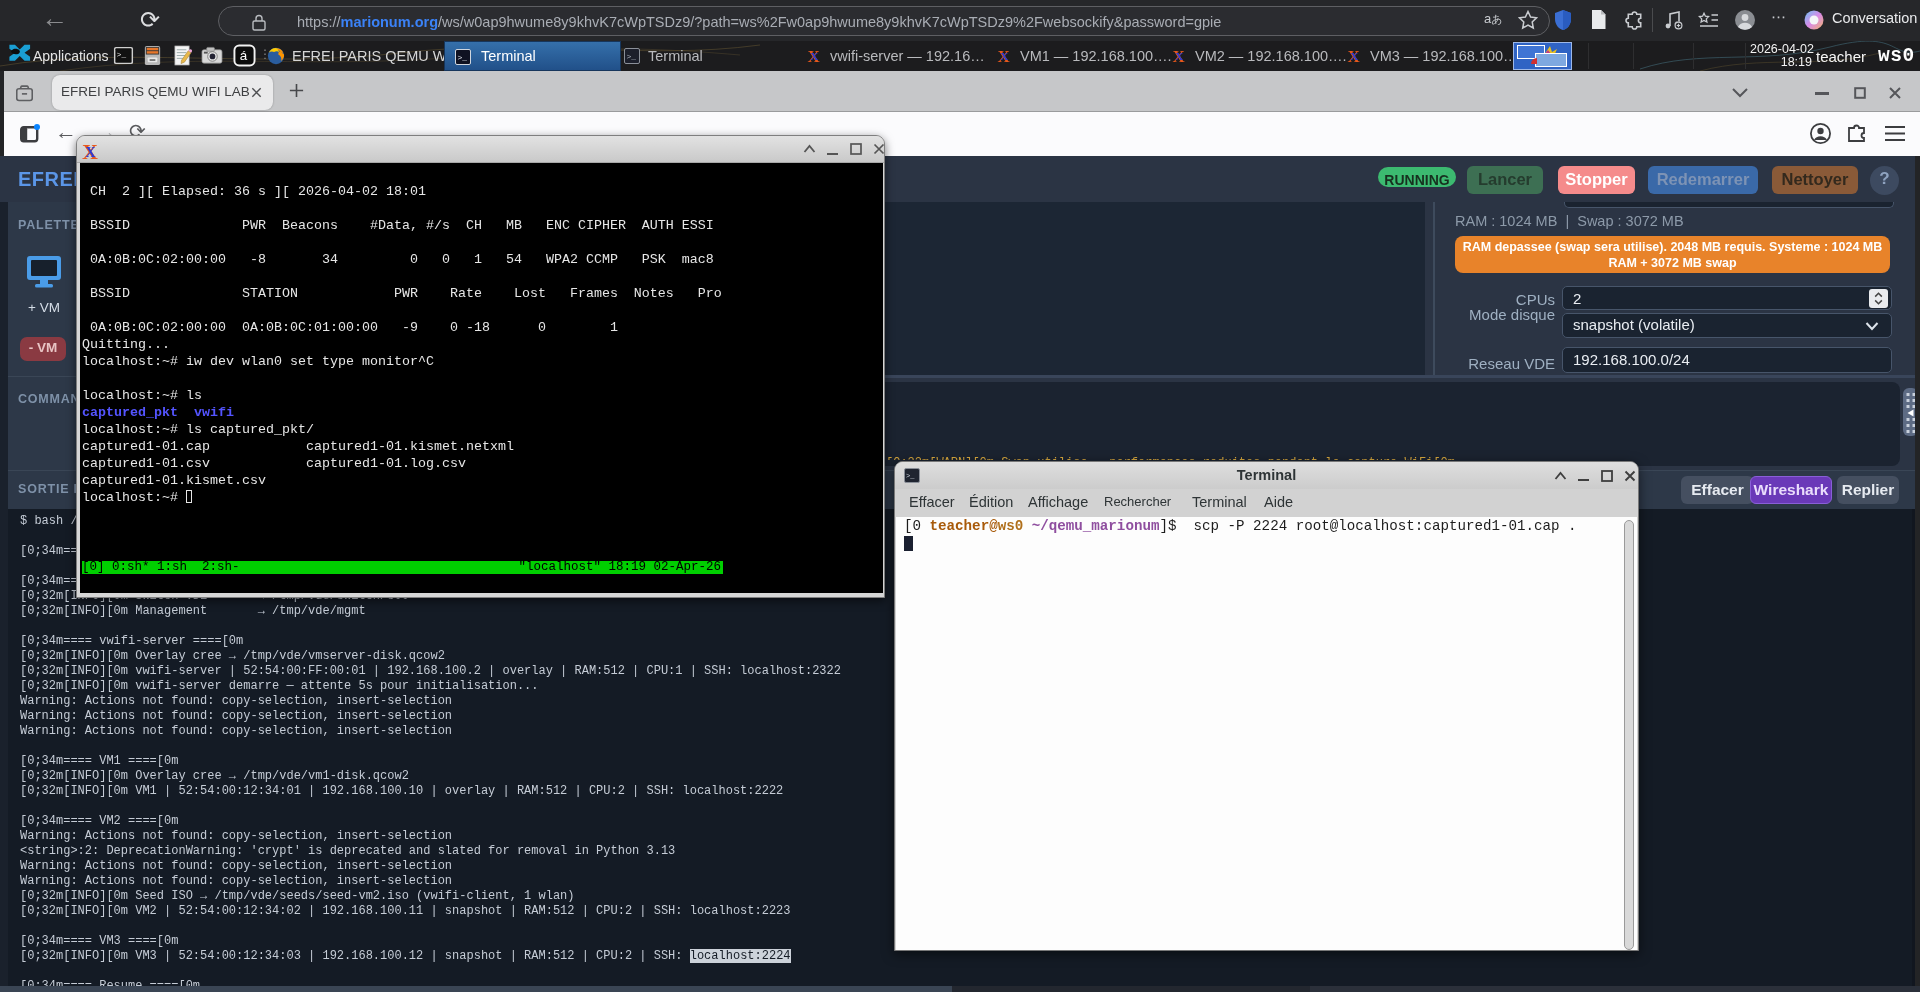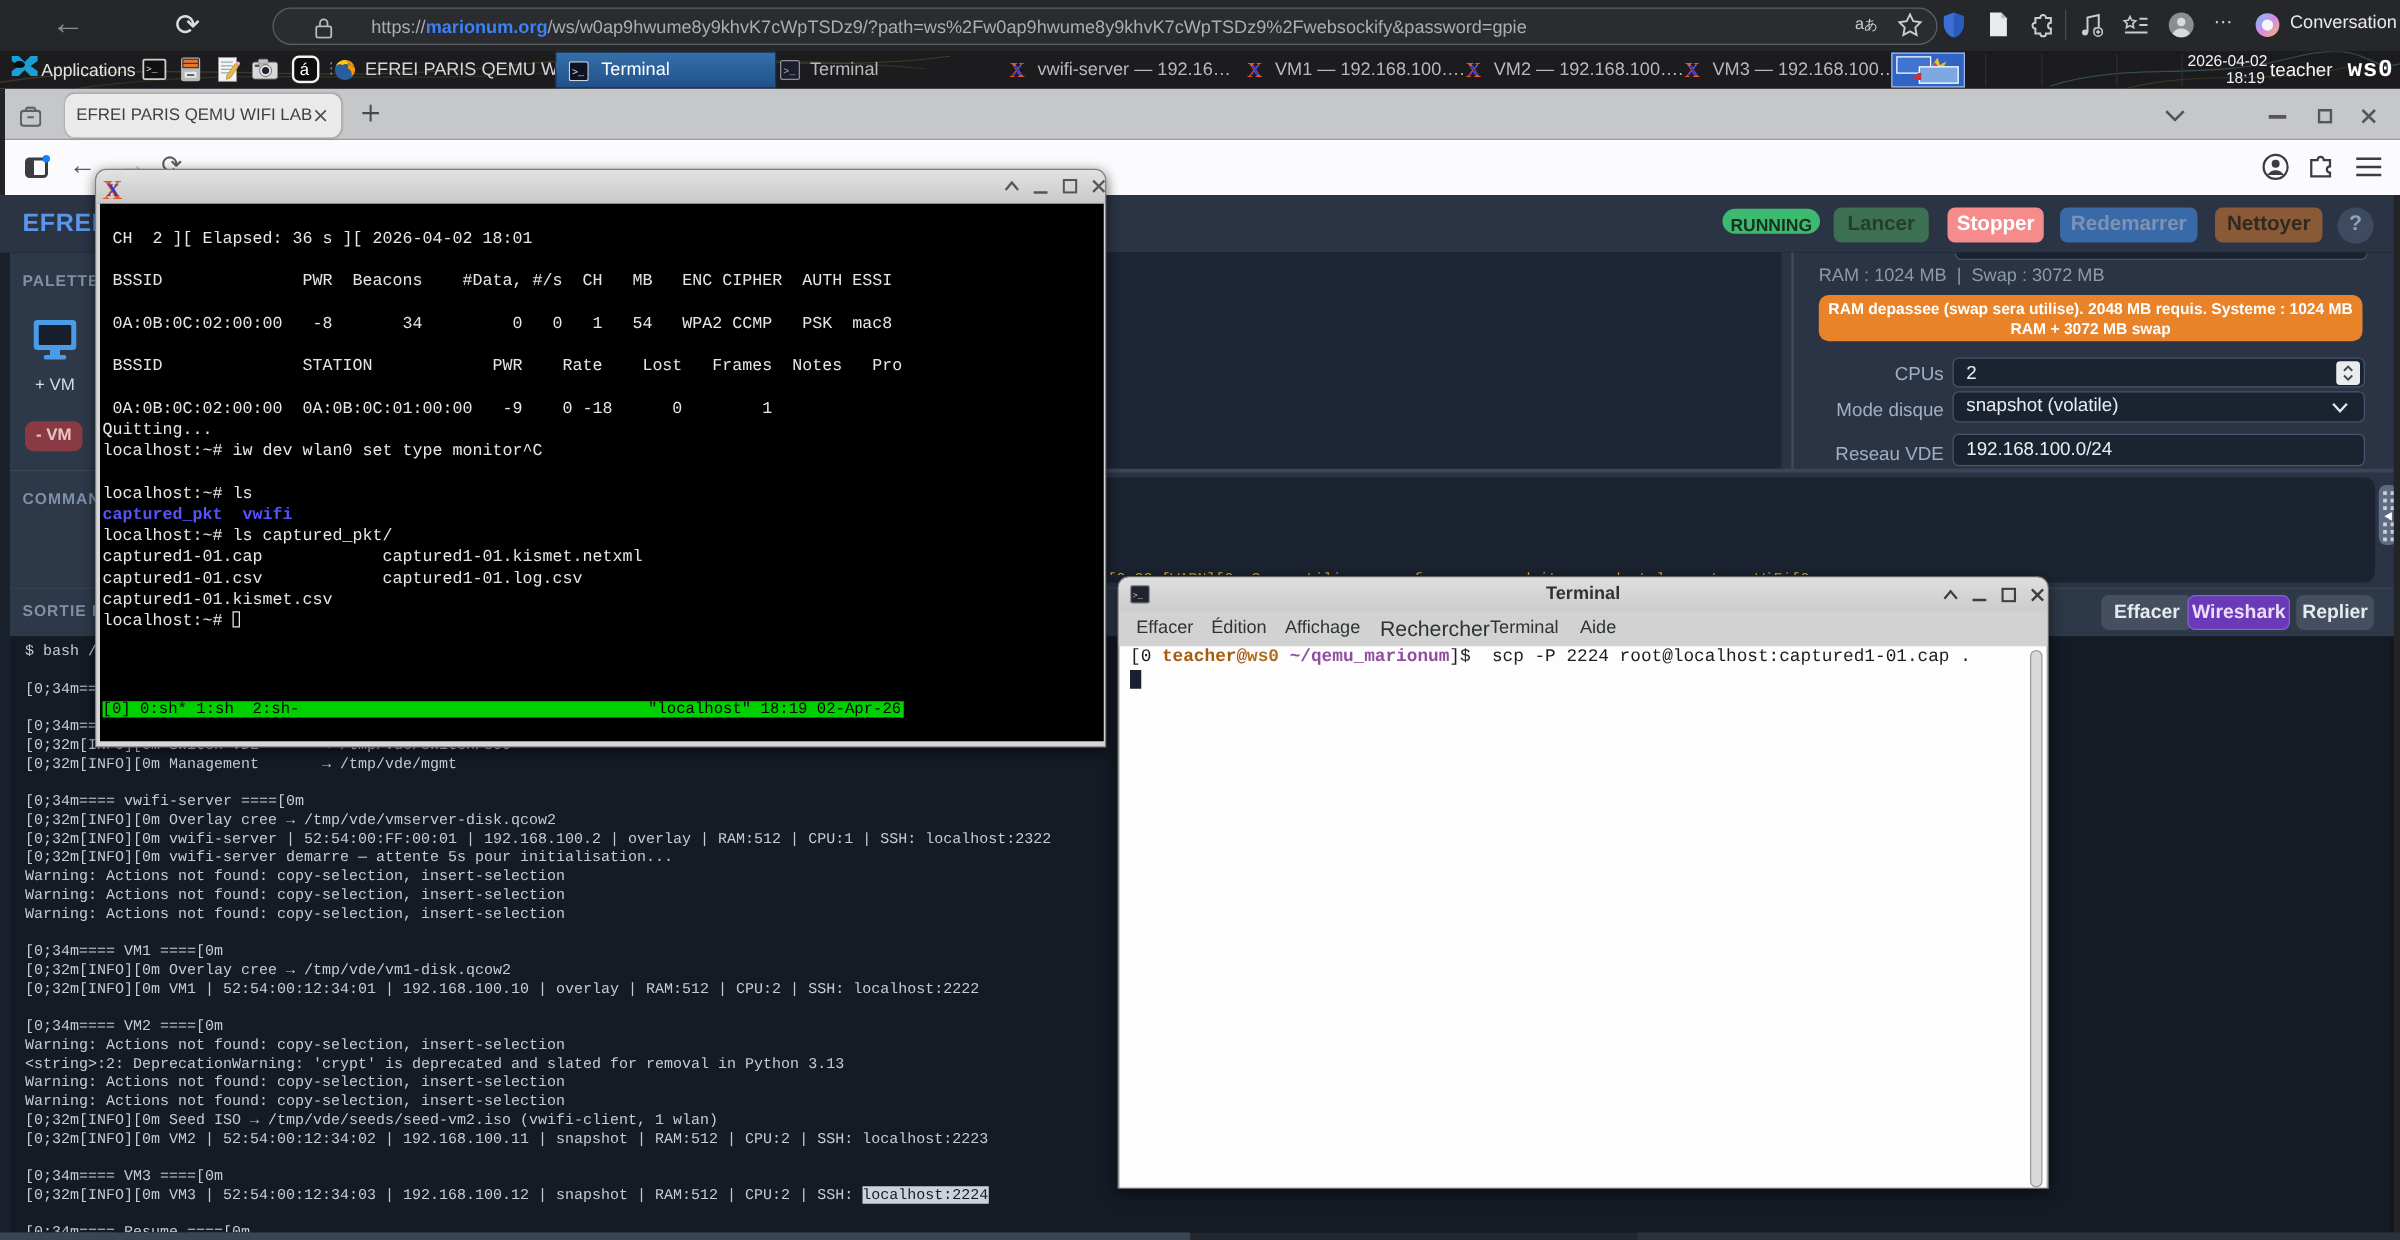--- a/index.html
+++ b/index.html
@@ -341,21 +341,21 @@
     <div class="abs" style="left:8px;top:0;width:2px;height:176px;background:#3e4b5d"></div>
     <div class="abs" style="left:139px;top:0px;width:330px;height:6px;background:#1a2330;border:1px solid #47556a;border-top:none;border-radius:0 0 5px 5px;"></div>
     <div class="abs" style="left:30px;top:11px;font-size:14.5px;color:#8d9aa9;">RAM : 1024 MB &nbsp;|&nbsp; Swap : 3072 MB</div>
     <div class="abs" style="left:30px;top:34px;width:435px;height:37px;background:#e8832a;border-radius:8px;color:#fff;font-weight:bold;font-size:12.5px;text-align:center;line-height:15.5px;padding-top:4px;">RAM depassee (swap sera utilise). 2048 MB requis. Systeme : 1024 MB<br>RAM + 3072 MB swap</div>
     <div class="lbl" style="left:10px;top:89px;">CPUs</div>
     <div class="inp" style="top:84px;height:24px;">2
       <div class="abs" style="right:3px;top:2px;width:19px;height:19px;background:#e9ebee;border-radius:3px;"><svg width="19" height="19" viewBox="0 0 20 20">
               <path d="M6.5 8 L10 4.5 L13.5 8 M6.5 12 L10 15.5 L13.5 12" fill="none" stroke="#444" stroke-width="1.6"></path>
             </svg></div>
     </div>
-    <div class="lbl" style="left:10px;top:118px;">Mode disque</div>
+    <div class="lbl" style="left:10px;top:104px;">Mode disque</div>
     <div class="inp" style="top:111px;height:25px;padding-top:2px;">snapshot (volatile)
       <svg class="abs" style="right:12px;top:7px" width="14" height="10" viewBox="0 0 14 10">
             <path d="M1.5 2 L7 8 L12.5 2" fill="none" stroke="#dde3ea" stroke-width="2"></path>
           </svg>
     </div>
     <div class="lbl" style="left:10px;top:153px;">Reseau VDE</div>
     <div class="inp" style="top:145px;">192.168.100.0/24</div>
   </div>
   <div class="abs" style="left:166px;top:219px;width:1754px;height:6px;background:#39455a;"></div>
   <div id="constrip">
@@ -456,21 +456,21 @@
           <rect x="1" y="1" width="10" height="10" fill="none" stroke="#3f3f3f" stroke-width="1.8"></rect>
         </svg>
     <svg class="abs" style="left:729px;top:8px" width="12" height="12" viewBox="0 0 12 12">
           <path d="M1.5 1.5 L10.5 10.5 M10.5 1.5 L1.5 10.5" stroke="#3f3f3f" stroke-width="1.9"></path>
         </svg>
   </div>
   <div class="abs" style="left:0;top:27px;width:743px;height:28px;background:#d2d2d2;">
     <div class="abs" style="left:14px;top:5px;font-size:14.5px;color:#2e3436;">Effacer</div>
     <div class="abs" style="left:74px;top:5px;font-size:14.5px;color:#2e3436;">Édition</div>
     <div class="abs" style="left:133px;top:5px;font-size:14.5px;color:#2e3436;">Affichage</div>
-    <div class="abs" style="left:209px;top:5px;font-size:17px;color:#2e3436;">Rechercher</div>
+    <div class="abs" style="left:209px;top:5px;font-size:13px;color:#2e3436;">Rechercher</div>
     <div class="abs" style="left:297px;top:5px;font-size:14.5px;color:#2e3436;">Terminal</div>
     <div class="abs" style="left:369px;top:5px;font-size:14.5px;color:#2e3436;">Aide</div>
   </div>
   <div class="abs" style="left:1px;top:55px;width:741px;height:433px;background:#fdfdfd;padding-left:45px;">
     <div class="abs mono" style="left:8px;top:1px;font-size:14.2px;line-height:17.5px;white-space:pre;color:#1d1d1d;">[0 <b style="color:#a85a0a">teacher@</b><b style="color:#b06f1a">ws0</b> <b style="color:#8f4e9f">~/qemu_marionum</b>]$  scp -P 2224 root@localhost:captured1-01.cap .</div>
     <div class="abs" style="left:8px;top:19px;width:9px;height:15px;background:#1a2030;"></div>
     <div class="abs" style="left:728px;top:3px;width:10px;height:430px;border:1px solid #9a9a9a;border-radius:5px;background:#d9d9d9;"></div>
   </div>
 </div>
 

